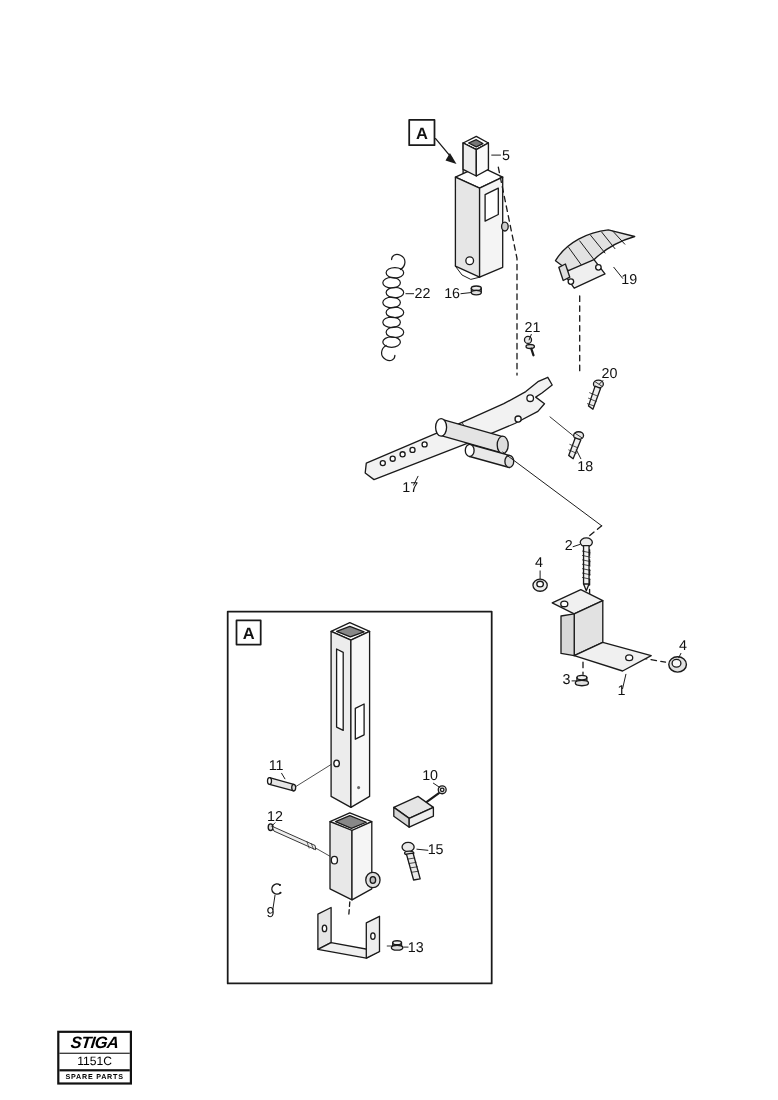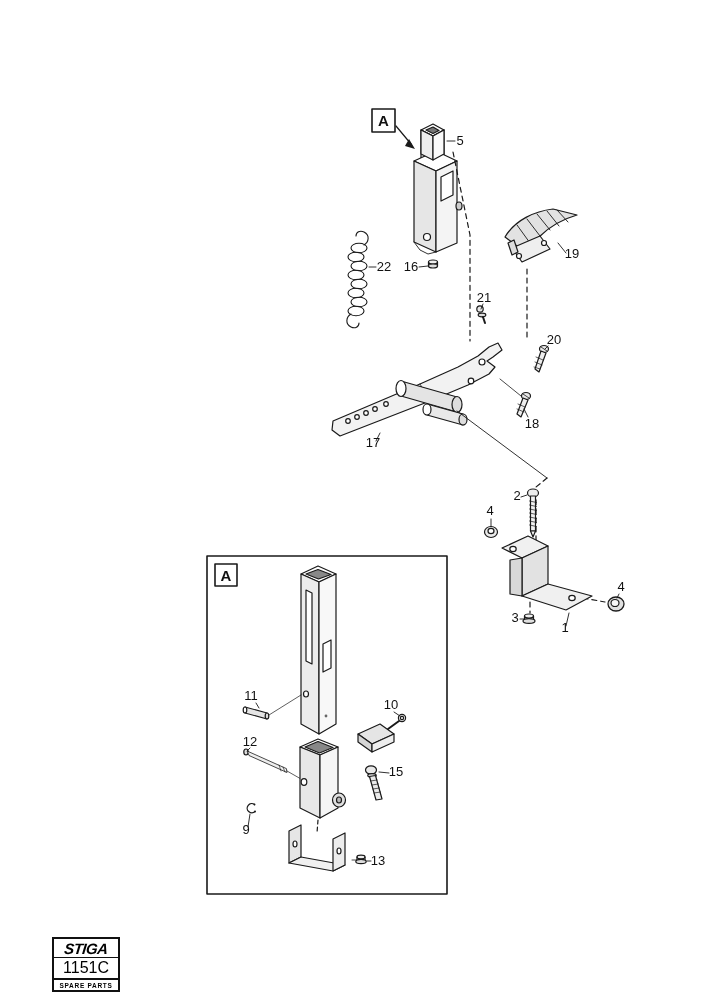--- a/index.html
+++ b/index.html
@@ -7,21 +7,21 @@
          font-family:"Liberation Sans",sans-serif;}
   .stage svg{position:absolute;left:0;top:0;}
   svg text{font-family:"Liberation Sans",sans-serif;fill:#111;}
   .part-num{font-size:13px;}
   .detail-letter{font-size:15px;font-weight:bold;}
   
   .logo{position:absolute;left:52px;top:937px;width:64px;border:2px solid #111;
         background:#fff;text-align:center;}
   .logo-brand{font-style:italic;font-weight:bold;font-size:15px;letter-spacing:-0.5px;
               padding:1px 2px 0 2px;transform:skewX(-6deg);}
-  .logo-model{border-top:1.5px solid #111;font-size:16px;padding:1px 0;}
+  .logo-model{border-top:1.5px solid #111;font-size:11px;padding:1px 0;}
   .logo-caption{border-top:2px solid #111;font-size:6.5px;font-weight:bold;
                 letter-spacing:0.7px;padding:2px 0 1px 0;}
 </style>
 </head>
 <body>
 
 <div class="stage">
 
 <svg width="707" height="1000" viewBox="0 0 707 1000">
   <g stroke="#1a1a1a" stroke-width="1.2" fill="none" stroke-linejoin="round" stroke-linecap="round">

